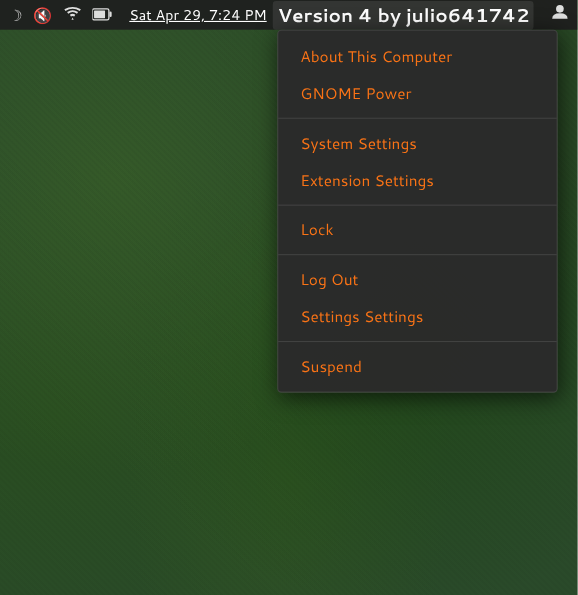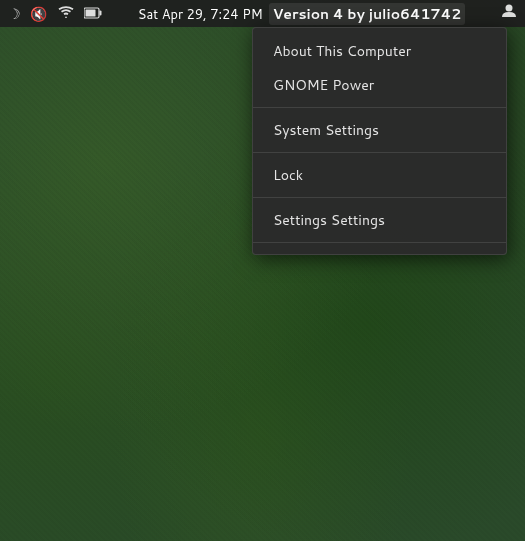--- a/index.html
+++ b/index.html
@@ -77,25 +77,26 @@
     }
 
     .topbar-icon {
       color: #cccccc;
       font-size: 14px;
     }
 
     .topbar-text {
       color: #ffffff;
       font-size: 13px;
+      text-decoration: underline;
     }
 
     .topbar-version {
       color: #ffffff;
-      font-size: 14px;
+      font-size: 17px;
       font-weight: bold;
       background: rgba(100,100,100,0.3);
       padding: 1px 4px;
       border-radius: 3px;
     }
 
     
     #dropdown-menu {
       position: absolute;
       top: 27px;
@@ -104,21 +105,21 @@
       background: rgba(42,42,42,0.97);
       border: 1px solid rgba(80,80,80,0.6);
       border-radius: 4px;
       box-shadow: 2px 4px 20px rgba(0,0,0,0.6);
       z-index: 200;
       padding: 6px 0;
     }
 
     .menu-item {
       padding: 7px 20px;
-      color: #e5e5e5;
+      color: #f97316;
       font-size: 14px;
       cursor: pointer;
       transition: background 0.1s;
     }
 
     .menu-separator {
       height: 1px;
       background: rgba(120,120,120,0.3);
       margin: 5px 0;
     }
@@ -165,27 +166,30 @@
   </div>
 
   <div id="dropdown-menu">
 
     <div class="menu-item">About This Computer</div>
     <div class="menu-item">GNOME Power</div>
 
     <div class="menu-separator"></div>
 
     <div class="menu-item">System Settings</div>
+    <div class="menu-item">Extension Settings</div>
 
     <div class="menu-separator"></div>
 
     <div class="menu-item">Lock</div>
 
     <div class="menu-separator"></div>
 
+    <div class="menu-item">Log Out</div>
     <div class="menu-item">Settings Settings</div>
 
     <div class="menu-separator"></div>
 
+    <div class="menu-item">Suspend</div>
 
   </div>
 
 </div>
 
 </body></html>

